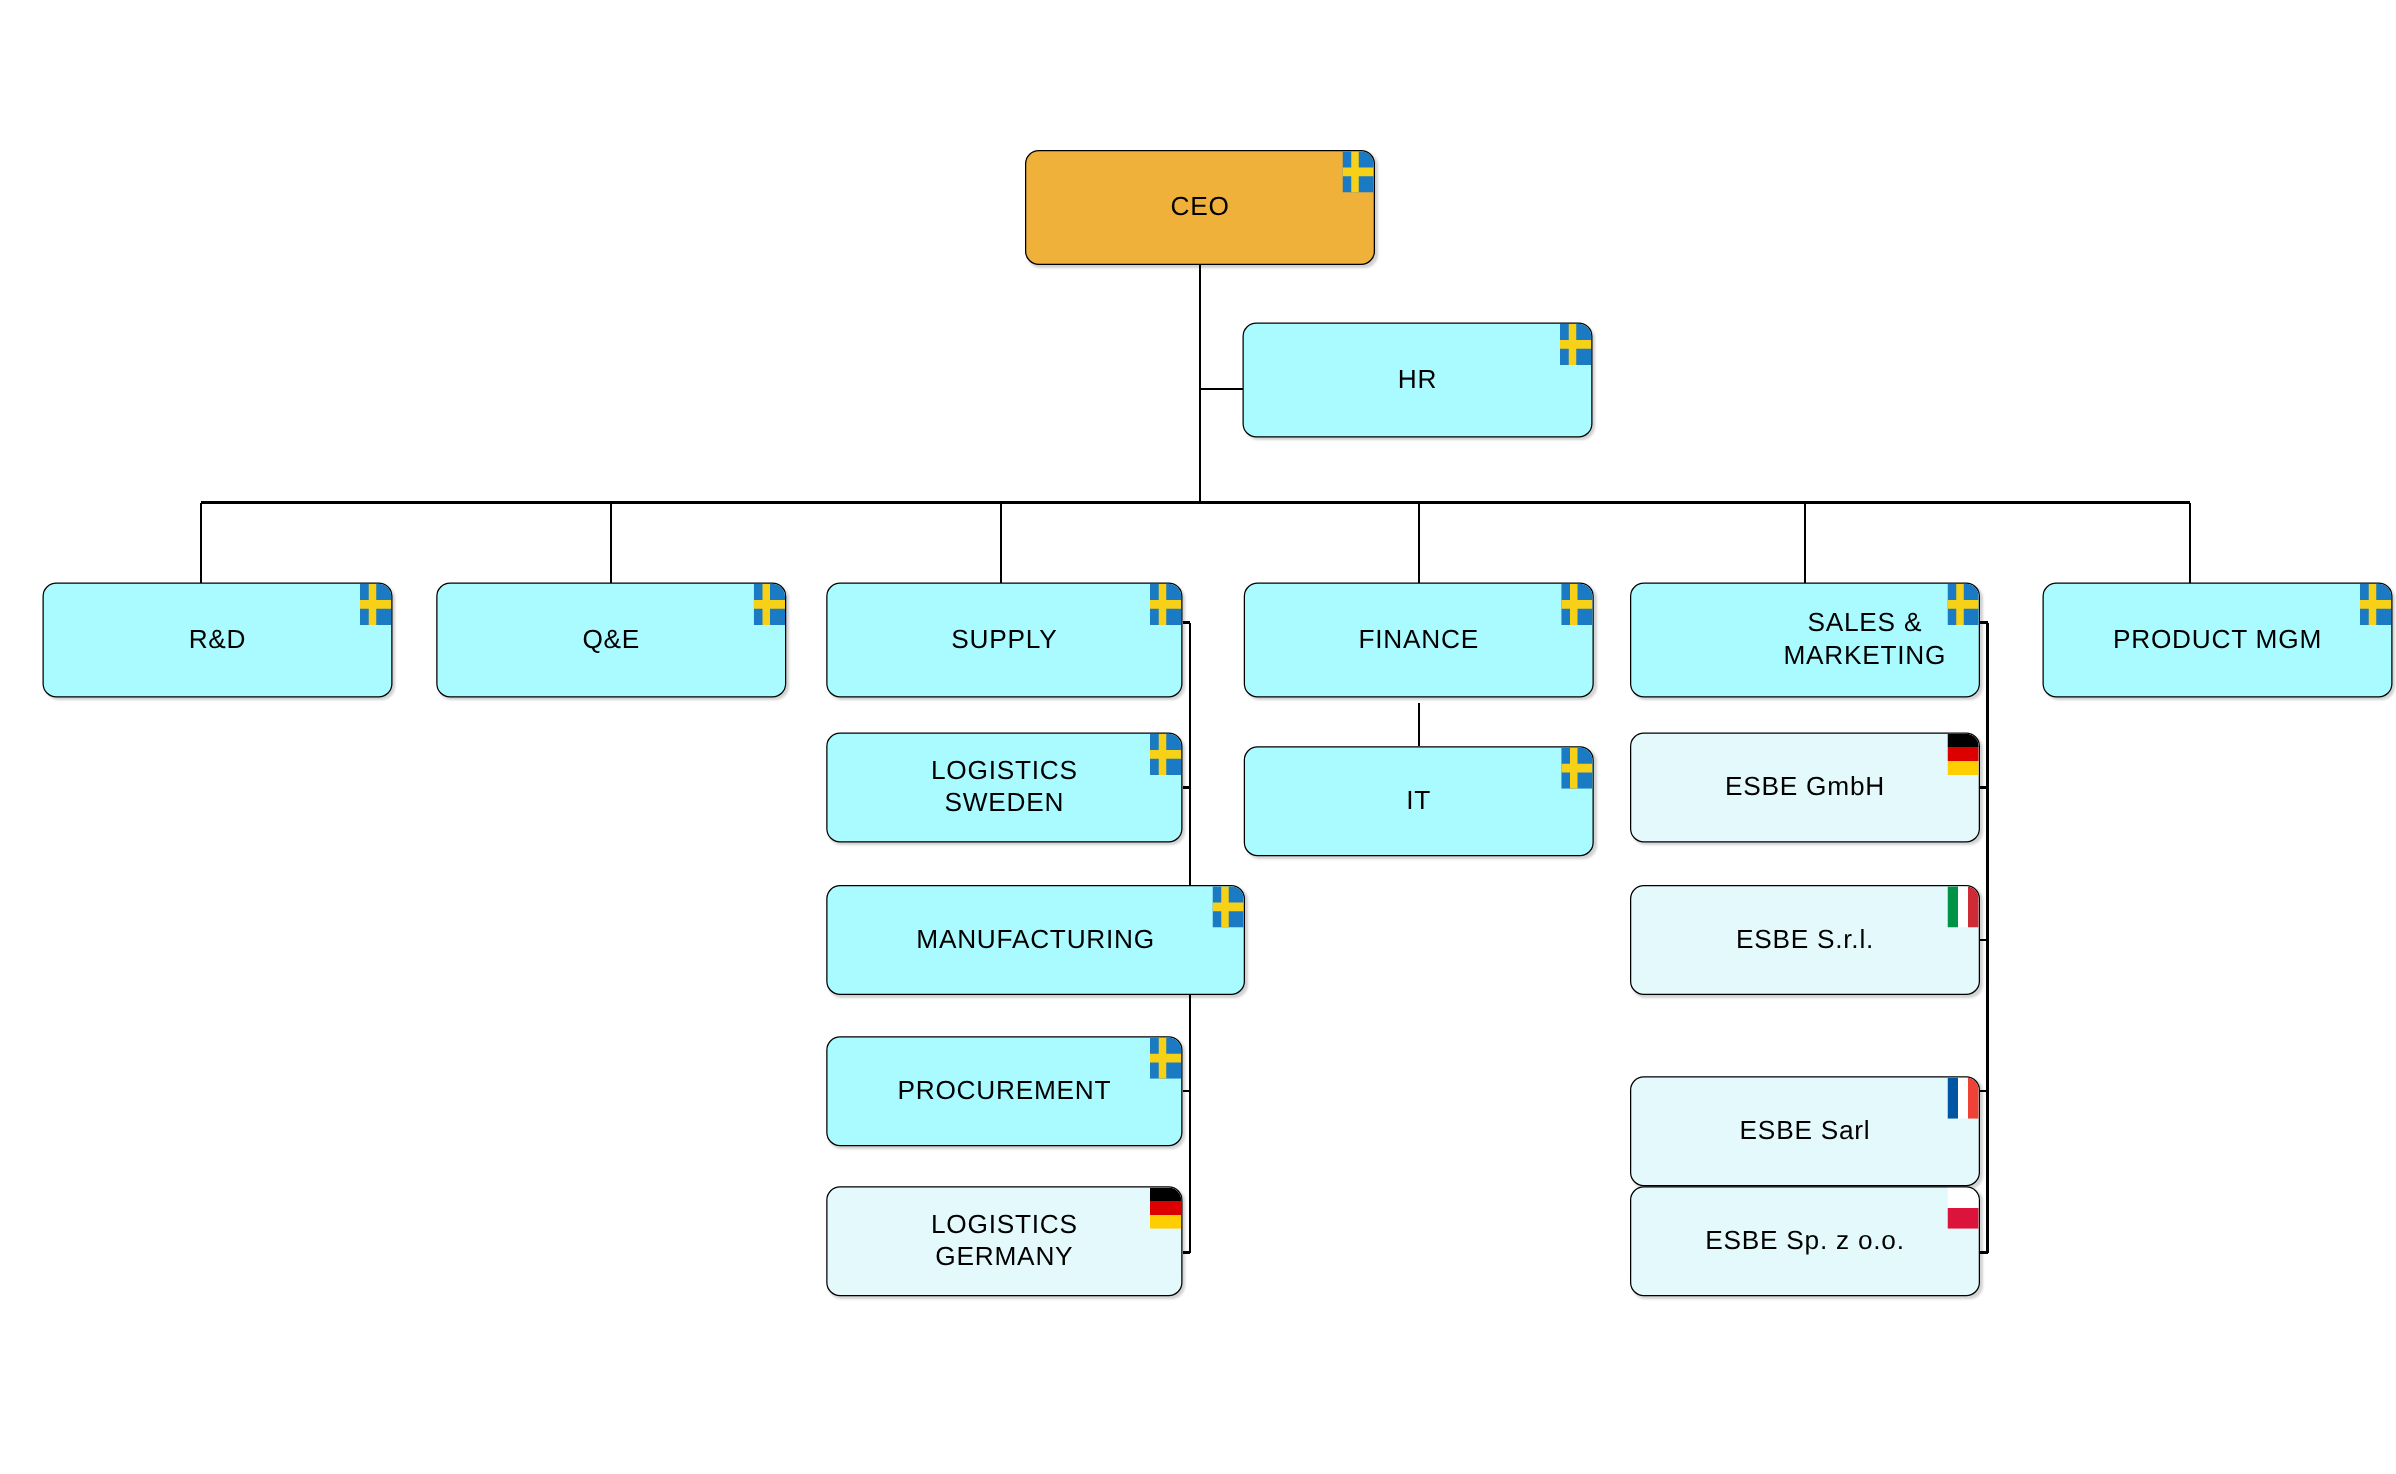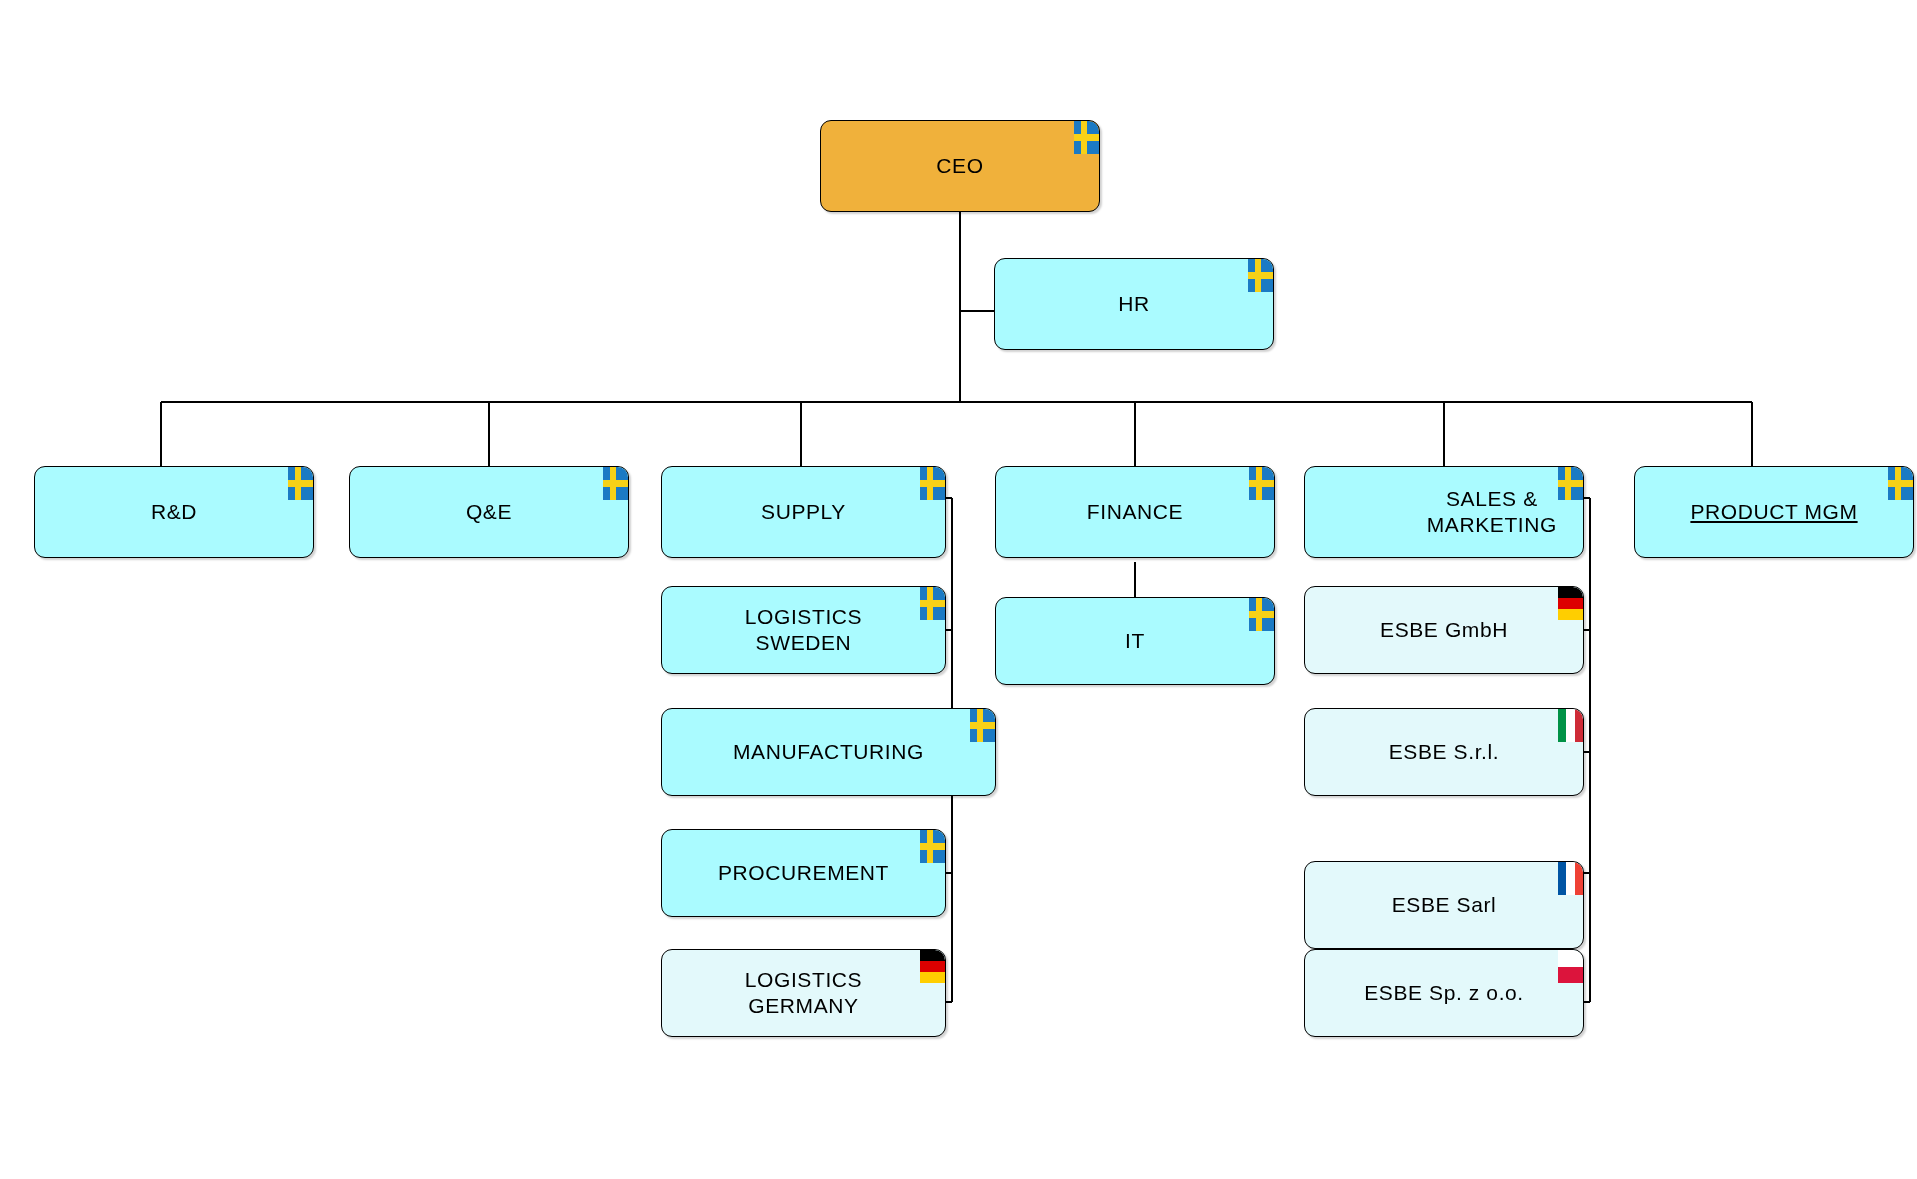--- a/index.html
+++ b/index.html
@@ -186,21 +186,21 @@
   </div>
 
   <div class="node" style="left:1304px; top:466px; width:280px; height:92px; background:#AAFBFF;justify-content:flex-end;">
     <span class="label">SALES &amp;
 MARKETING</span>
     <span class="flag flag-se">
         <span class="stripes"></span>
       </span>
   </div>
 
-  <div class="node" style="left:1634px; top:466px; width:280px; height:92px; background:#AAFBFF;text-decoration:underline;">
+  <div class="node" style="left:1634px; top:466px; width:280px; height:92px; background:#AAFBFF;">
     <span class="label">PRODUCT MGM</span>
     <span class="flag flag-se">
         <span class="stripes"></span>
       </span>
   </div>
 
   <div class="node" style="left:661px; top:586px; width:285px; height:88px; background:#AAFBFF;">
     <span class="label">LOGISTICS
 SWEDEN</span>
     <span class="flag flag-se">

